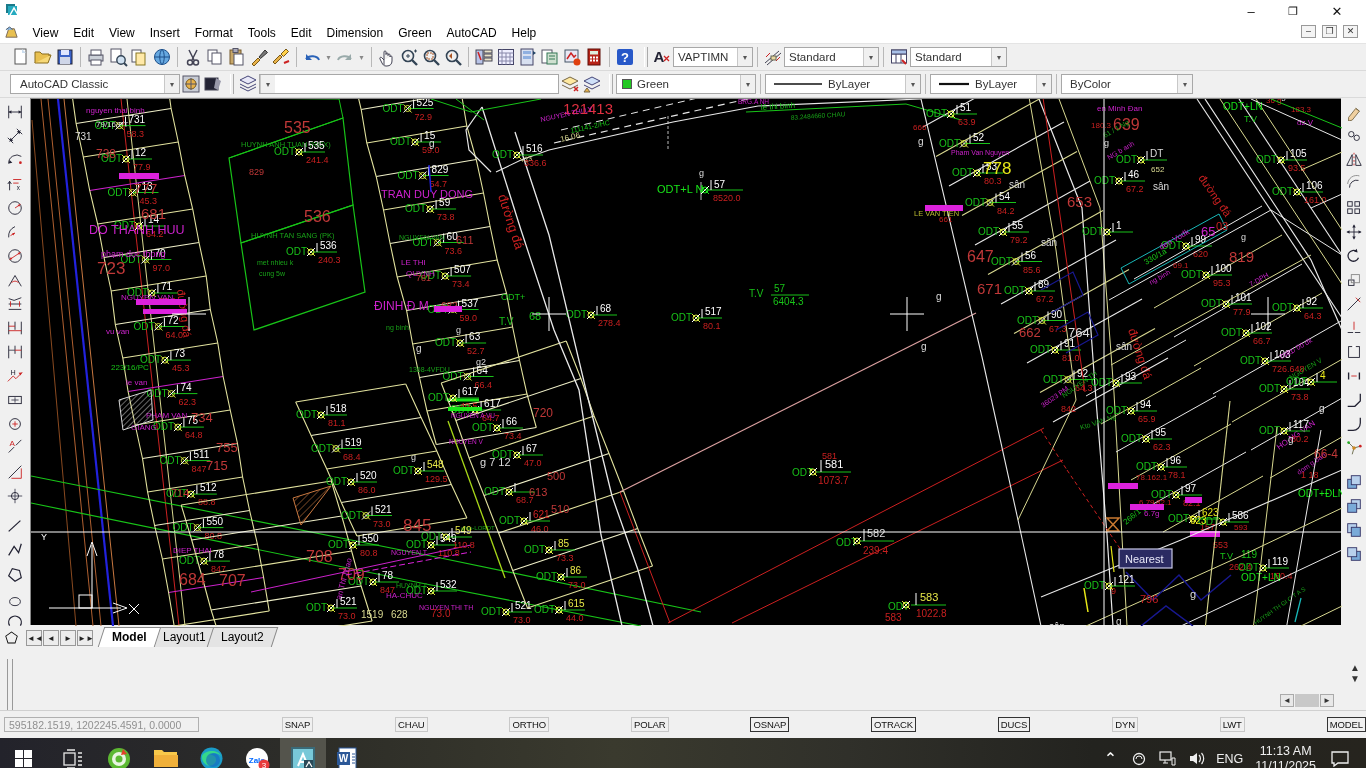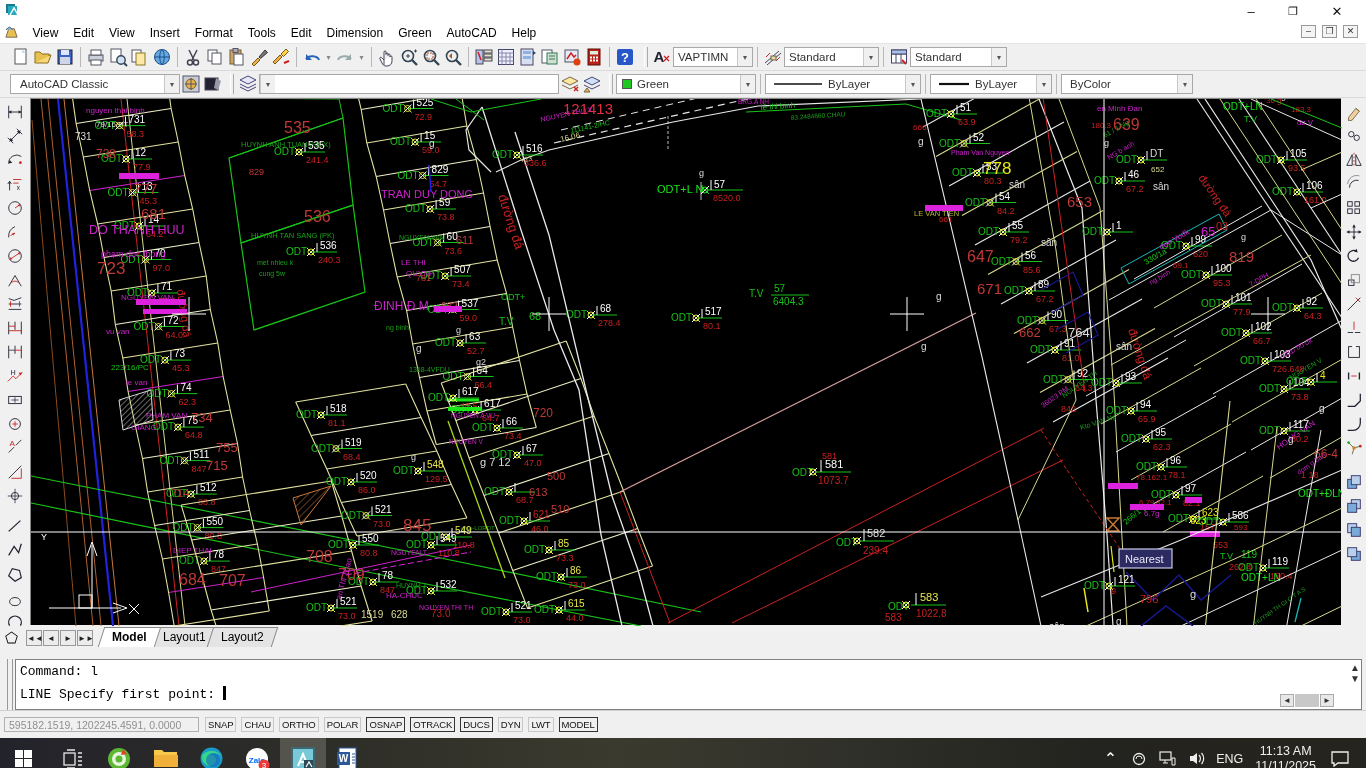--- a/index.html
+++ b/index.html
@@ -29,21 +29,21 @@
 .tab { padding:2px 10px 3px; border:1px solid #888; border-bottom:none; background:#e4e4e4; margin-right:-6px; transform:skewX(-18deg); }
 .tab span { display:inline-block; transform:skewX(18deg); }
 .tab.act { background:#fff; font-weight:bold; z-index:2; }
 .cmdzone { height:61px; background:#f0f0f0; position:relative; }
 .cmdbox { position:absolute; left:15px; right:4px; top:10px; bottom:0; background:#fff; border:1px solid #808080; font-family:"Liberation Mono",monospace; font-size:13px; color:#000; padding:0px 2px 0 4px; line-height:23px; }
 .cgrip { position:absolute; left:7px; top:10px; bottom:0; width:6px; border-left:1px solid #999; border-right:1px solid #999; }
 .cscroll { position:absolute; right:5px; top:13px; width:12px; height:30px; color:#333; font-size:10px; text-align:center; line-height:11px; }
 .chscroll { position:absolute; right:24px; bottom:3px; height:13px; width:62px; display:flex; font-size:8px; color:#333; }
 .chscroll i { width:14px; border:1px solid #aaa; background:#e8e8e8; font-style:normal; text-align:center; line-height:11px; }
 .chscroll b { width:24px; background:#c8c8c8; margin:0 1px; }
-.statusbar { height:28px; background:#f0f0f0; display:flex; align-items:center; font-size:11px; color:#111; border-top:1px solid #d0d0d0; }
+.statusbar { height:28px; background:#f0f0f0; display:flex; align-items:center; font-size:11px; color:#111; border-top:1px solid #d0d0d0;justify-content:space-between; }
 .coord { width:195px; height:15px; margin-left:4px; border:1px solid #b0b0b0; color:#909090; font-size:10.5px; padding:0 4px; line-height:14px; background:#f0f0f0; }
 .sbtn { padding:0 2px; height:15px; line-height:14px; margin-left:5px; border:1px solid #c8c8c8; font-size:9.5px; letter-spacing:-0.1px; }
 .sbtn.on { border:1px solid #333; }
 .taskbar { height:41px; background:linear-gradient(90deg,#23232b 0,#2e2e28 25%,#3a3a2e 45%,#30302a 62%,#23231f 80%,#26241e 100%); display:flex; align-items:center; position:relative; }
 .searchbox { width:288px; height:33px; background:#fff; border:1px solid #888; margin-left:6px; display:flex; align-items:center; font-size:15px; color:#444; }
 .ticon { width:46px; height:41px; display:flex; align-items:center; justify-content:center; position:relative; }
 .ticon .ul { position:absolute; bottom:0; left:8px; right:8px; height:2.5px; background:#4aa3e8; }
 .tray { position:absolute; right:0; top:0; height:41px; display:flex; align-items:center; color:#eee; }
 svg { display:block; }
 </style></head>
@@ -1678,21 +1678,20 @@
       <i>◄</i>
       <i>►</i>
       <i>►►</i>
     </span>
   <span class="tab act"><span>Model</span></span>
   <span class="tab"><span>Layout1</span></span>
   <span class="tab"><span>Layout2</span></span>
 </div>
 <div class="cmdzone">
   <div class="cgrip"></div>
-  <div class="cmdbox">Command: l<br>LINE Specify first point: <span style="display:inline-block;width:3px;height:14px;background:#000;vertical-align:-2px"></span></div>
   <div class="cscroll">▲<br>▼</div>
   <div class="chscroll">
       <i>◄</i>
       <b></b>
       <i>►</i>
     </div>
 </div>
 <div class="statusbar">
   <span class="coord">595182.1519, 1202245.4591, 0.0000</span>
   <span class="sbtn" style="margin-left:6px">SNAP</span>

